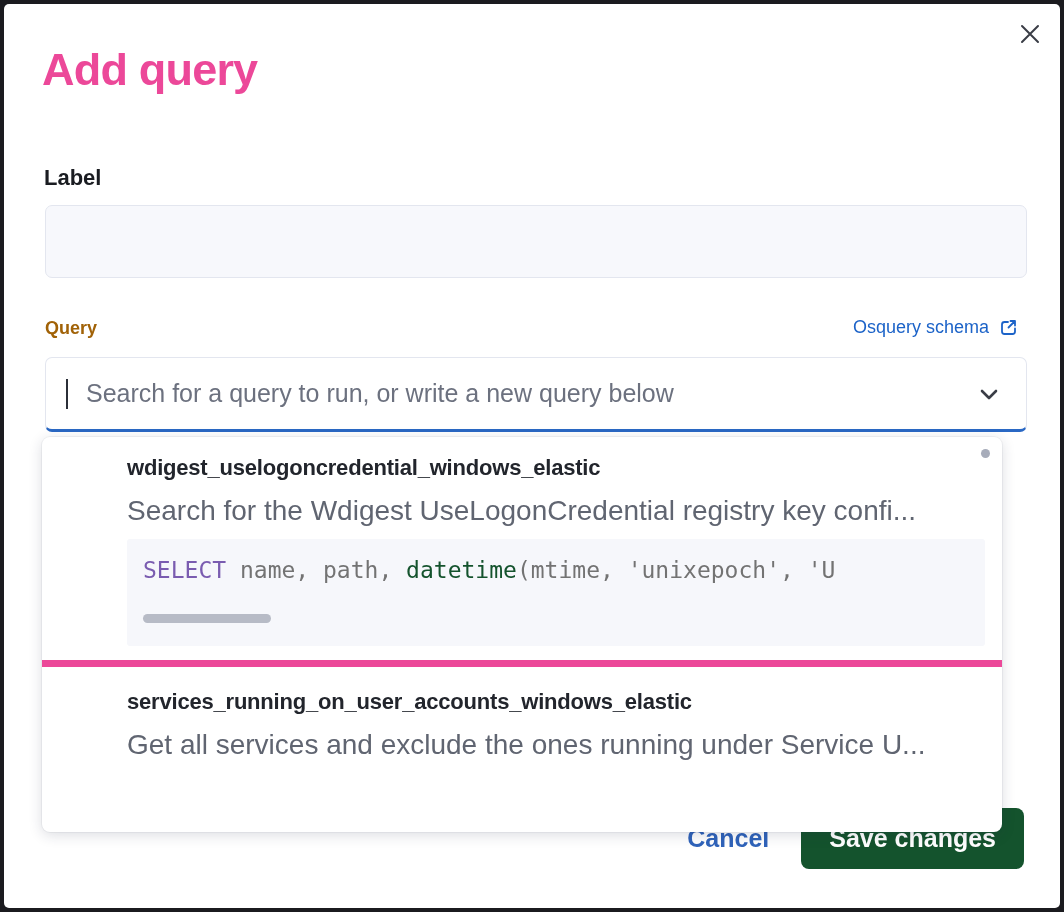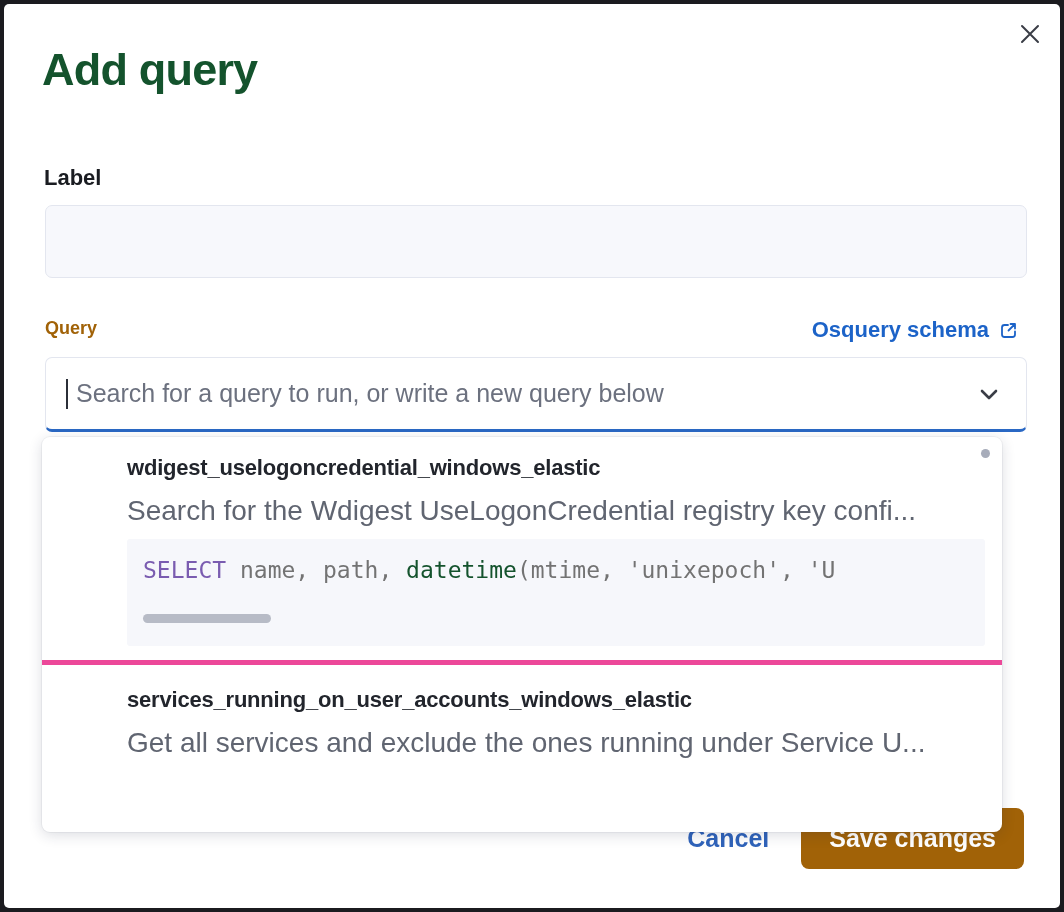--- a/index.html
+++ b/index.html
@@ -32,21 +32,21 @@
   }
   #close-btn svg { display: block; }
 
   
   #title {
     position: absolute;
     left: 38px; top: 42px;
     font-size: 45px;
     font-weight: 700;
     letter-spacing: -0.8px;
-    color: #14532d;
+    color: #ec4899;
     line-height: 1.08;
   }
 
   
   #label-label {
     position: absolute;
     left: 40px; top: 161px;
     font-size: 22px;
     font-weight: 700;
     color: #1a1c21;
@@ -71,22 +71,22 @@
     position: absolute;
     left: 41px; top: 314px;
     font-size: 18px;
     font-weight: 700;
     color: #a16207;
   }
   #schema-link {
     position: absolute;
     right: 41px; top: 313px;
     display: flex; align-items: center; gap: 9px;
-    font-size: 22px;
-    font-weight: 700;
+    font-size: 18px;
+    font-weight: 400;
     color: #1c63c8;
     text-decoration: none;
     cursor: pointer;
   }
   #schema-link svg { display: block; }
 
   
   #search-wrap {
     position: absolute;
     left: 41px; top: 353px;
@@ -105,21 +105,21 @@
     flex: 0 0 auto;
   }
   #search-input {
     flex: 1 1 auto;
     border: none;
     outline: none;
     background: transparent;
     font-family: "Liberation Sans", sans-serif;
     font-size: 25px;
     color: #ec4899;
-    padding: 0 0 0 8px;
+    padding: 0 0 0 18px;
     height: 100%;
   }
   #search-input::placeholder { color: #6c717f; }
   #chevron { flex: 0 0 auto; display: flex; align-items: center; padding: 0 8px; cursor: pointer; }
 
   
   #footer {
     position: absolute;
     right: 36px; top: 804px;
     display: flex;
@@ -134,21 +134,21 @@
     background: none;
     border: none;
     padding: 12px 26px;
     cursor: pointer;
     font-family: "Liberation Sans", sans-serif;
   }
   #save-btn {
     font-size: 25px;
     font-weight: 700;
     color: #ffffff;
-    background: #a16207;
+    background: #14532d;
     border: none;
     border-radius: 8px;
     padding: 16px 28px;
     cursor: pointer;
     font-family: "Liberation Sans", sans-serif;
   }
 
   
   #dropdown {
     position: absolute;
@@ -163,21 +163,21 @@
   }
   #dropdown-scroll {
     position: absolute;
     inset: 0;
     overflow: hidden;
   }
   .option {
     padding: 18px 30px 0 85px;
     position: relative;
   }
-  .option + .option { border-top: 5px solid #ec4899; margin-top: 14px; padding-top: 22px; }
+  .option + .option { border-top: 7px solid #ec4899; margin-top: 14px; padding-top: 22px; }
   .option-title {
     font-size: 22px;
     font-weight: 700;
     color: #22252c;
     letter-spacing: -0.2px;
     white-space: nowrap;
   }
   .option-desc {
     margin-top: 14px;
     font-size: 28px;

